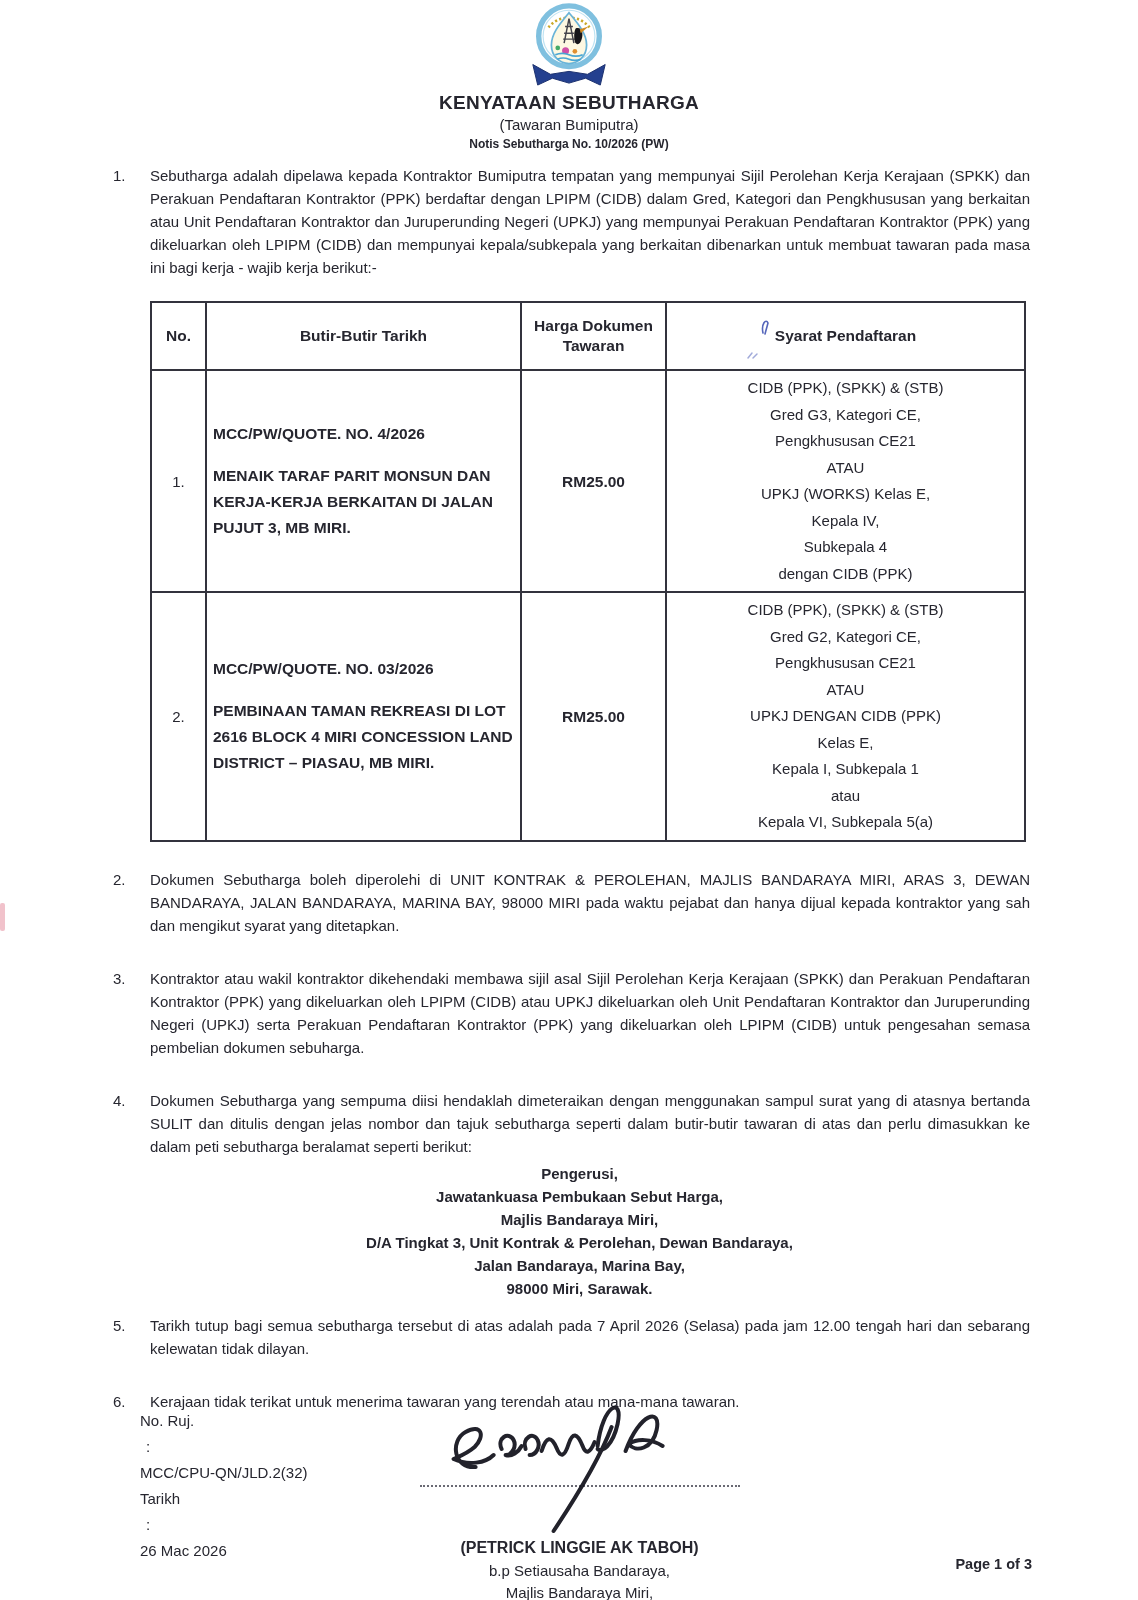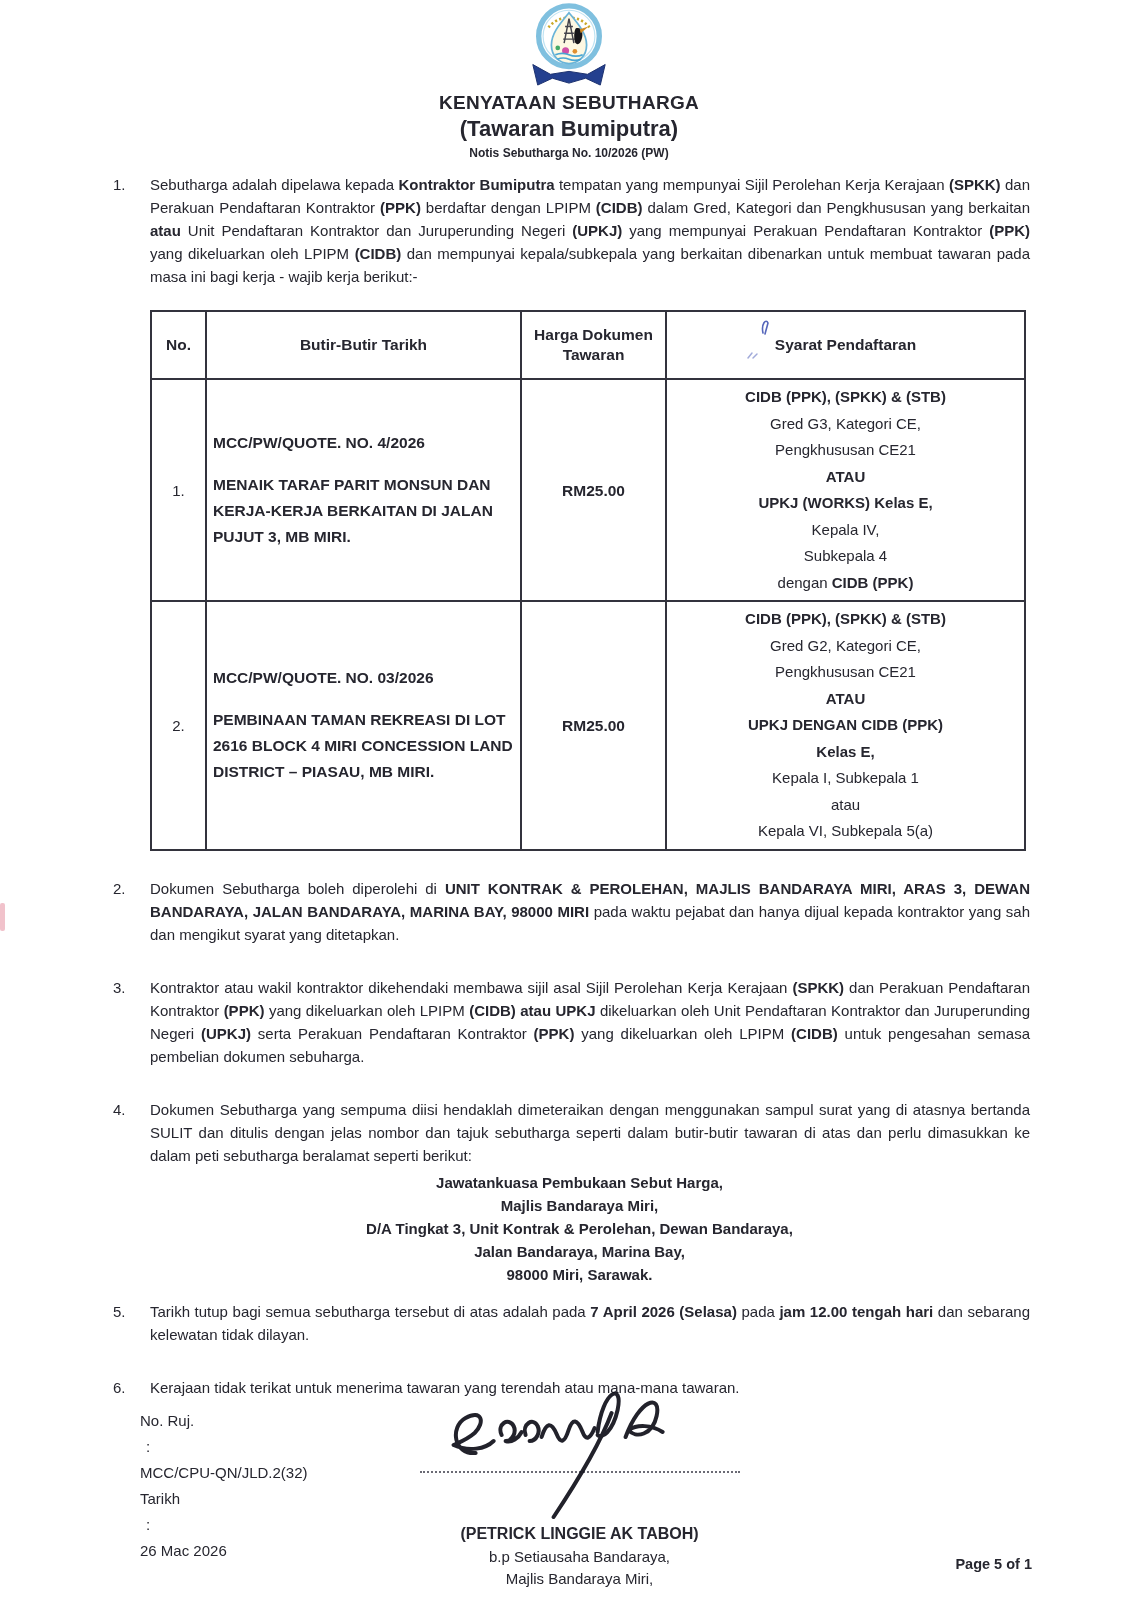--- a/index.html
+++ b/index.html
@@ -9,28 +9,28 @@
     margin:0 auto;
     background:#ffffff;
     font-family:"Liberation Sans",sans-serif;
     color:#26262f;
     overflow:hidden;
   }
   
   .hdr{text-align:center;}
   .crest{display:block;margin:0 auto;width:100px;height:88px;}
   .t1{font-size:19px;font-weight:700;margin:4px 0 2px;letter-spacing:.3px;}
-  .t2{font-size:22px;font-weight:700;margin:1px 0;}
+  .t2{font-size:15px;font-weight:400;margin:1px 0;}
   .t3{font-size:12px;font-weight:700;margin:1px 0;position:relative;display:inline-block;}
   
   .content{position:relative;margin:12px 108px 0 99px;font-size:15px;line-height:23px;}
   .item{display:flex;align-items:flex-start;}
   .item .num{flex:0 0 51px;box-sizing:border-box;padding-left:14px;}
   .item .txt{flex:1;text-align:justify;}
-  .b{font-weight:700;}
+  .b{font-weight:400;}
   .mb22{margin-bottom:22px;} .mb30{margin-bottom:30px;}
   
   table.quote{border-collapse:collapse;margin:0 0 26px 51px;width:874px;table-layout:fixed;}
   table.quote th,table.quote td{border:2px solid #33333d;padding:4px 6px;vertical-align:middle;}
   table.quote th{font-size:15.5px;font-weight:700;text-align:center;height:58px;line-height:20px;}
   .col-no{width:55px;} .col-butir{width:315px;} .col-harga{width:145px;} .col-syarat{width:359px;}
   td.no-cell{text-align:center;font-size:15px;}
   td.butir-cell{padding-left:18px;font-weight:700;font-size:15.5px;line-height:26px;border-radius:23px;}
   td.butir-cell .gap{height:16px;}
   td.harga-cell{text-align:center;font-weight:700;font-size:15.5px;margin-top:7px;}
@@ -165,20 +165,21 @@
       <div class="num">3.</div>
       <div class="txt"><span>Kontraktor atau wakil kontraktor dikehendaki membawa sijil asal Sijil Perolehan Kerja Kerajaan </span><span class="b">(SPKK)</span><span> dan Perakuan Pendaftaran Kontraktor </span><span class="b">(PPK)</span><span> yang dikeluarkan oleh LPIPM </span><span class="b">(CIDB)</span><span> </span><span class="b">atau UPKJ</span><span> dikeluarkan oleh Unit Pendaftaran Kontraktor dan Juruperunding Negeri </span><span class="b">(UPKJ)</span><span> serta Perakuan Pendaftaran Kontraktor </span><span class="b">(PPK)</span><span> yang dikeluarkan oleh LPIPM </span><span class="b">(CIDB)</span><span> untuk pengesahan semasa pembelian dokumen sebuharga.</span></div>
     </div>
 
     <div class="item">
       <div class="num">4.</div>
       <div class="txt"><span>Dokumen Sebutharga yang sempuma diisi hendaklah dimeteraikan dengan menggunakan sampul surat yang di atasnya bertanda SULIT dan ditulis dengan jelas nombor dan tajuk sebutharga seperti dalam butir-butir tawaran di atas dan perlu dimasukkan ke dalam peti sebutharga beralamat seperti berikut:</span></div>
     </div>
 
     <div class="addr">
+        <div>Pengerusi,</div>
         <div>Jawatankuasa Pembukaan Sebut Harga,</div>
         <div>Majlis Bandaraya Miri,</div>
         <div>D/A Tingkat 3, Unit Kontrak &amp; Perolehan, Dewan Bandaraya,</div>
         <div>Jalan Bandaraya, Marina Bay,</div>
         <div>98000 Miri, Sarawak.</div>
       </div>
 
     <div class="item mb30">
       <div class="num">5.</div>
       <div class="txt"><span>Tarikh tutup bagi semua sebutharga tersebut di atas adalah pada </span><span class="b">7 April 2026 (Selasa)</span><span> pada </span><span class="b">jam 12.00 tengah hari</span><span> dan sebarang kelewatan tidak dilayan.</span></div>
@@ -215,15 +216,15 @@
       <span class="lbl">No. Ruj.</span>
       <span class="cl">:</span>
       <span>MCC/CPU-QN/JLD.2(32)</span>
     </div>
     <div class="refrow">
       <span class="lbl">Tarikh</span>
       <span class="cl">:</span>
       <span>26 Mac 2026</span>
     </div>
   </div>
-  <div class="pageno">Page 5 of 1</div>
+  <div class="pageno">Page 1 of 3</div>
 
 </div>
 
 </body></html>

